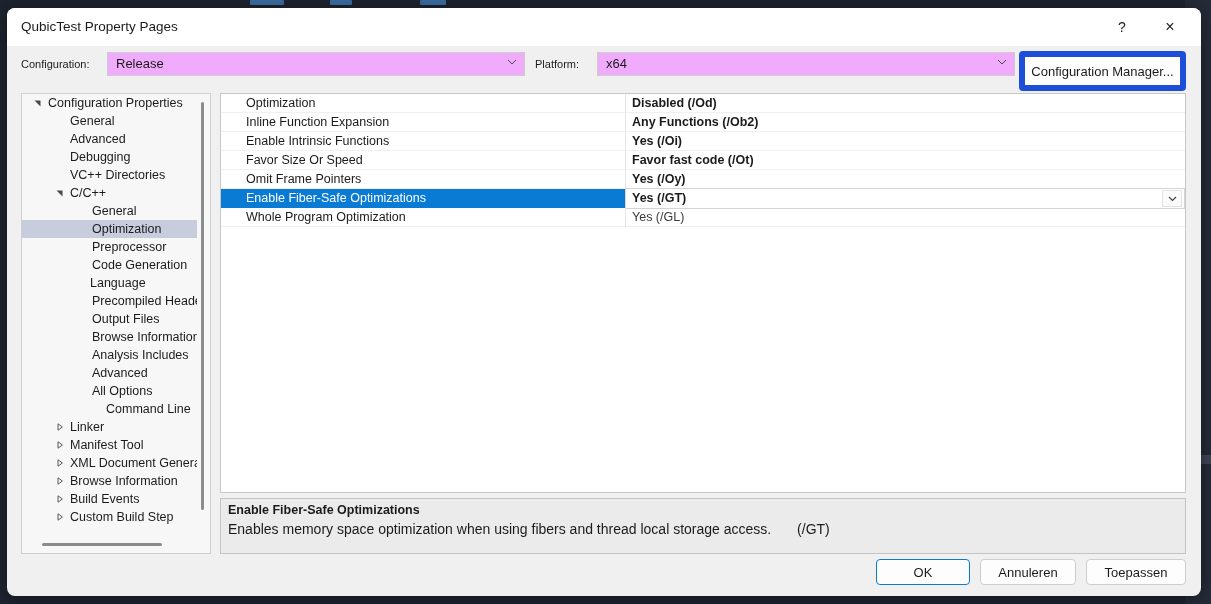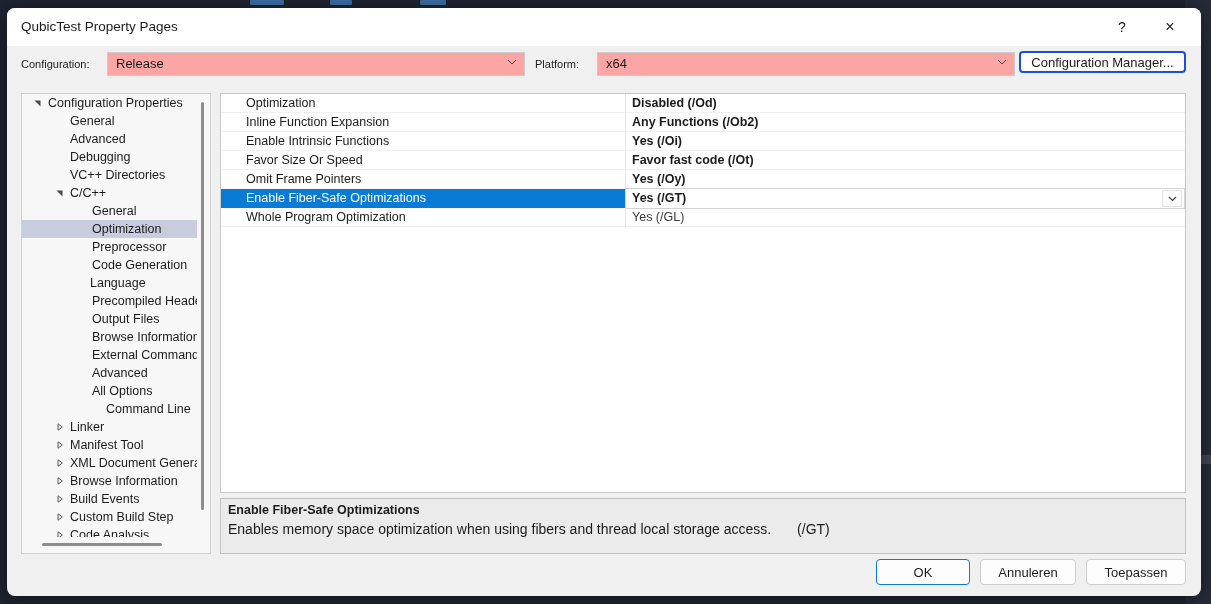--- a/index.html
+++ b/index.html
@@ -96,21 +96,21 @@
   .cfg-label {
     position: absolute;
     top: 12px;
     font-size: 11px;
     color: #1b1b1b;
   }
   .combo {
     position: absolute;
     top: 6px;
     height: 24px;
-    background: #fca5a5;
+    background: #f0abfc;
     border: 1px solid #cccccc;
     box-sizing: border-box;
   }
   .combo .val {
     position: absolute;
     left: 8px;
     top: 3px;
     font-size: 13px;
     color: #1b1b1b;
   }
@@ -123,23 +123,23 @@
   }
   .chev svg { display: block; }
   #cfg-combo { left: 100px; width: 418px; }
   #plat-label { left: 528px; }
   #plat-combo { left: 590px; width: 418px; }
   #cfgmgr-btn {
     position: absolute;
     left: 1012px;
     top: 5px;
     width: 167px;
-    height: 22px;
+    height: 40px;
     background: #fdfdfd;
-    border: 2px solid #1d4ed8;
+    border: 6px solid #1d4ed8;
     border-radius: 4px;
     font-size: 13px;
     color: #1b1b1b;
     display: flex;
     align-items: center;
     justify-content: center;
     box-sizing: border-box;
     cursor: default;
   }
 
@@ -447,21 +447,21 @@
         <div class="tree-item">
           <span class="tlabel" style="left: 70px;">Precompiled Headers</span>
         </div>
         <div class="tree-item">
           <span class="tlabel" style="left: 70px;">Output Files</span>
         </div>
         <div class="tree-item">
           <span class="tlabel" style="left: 70px;">Browse Information</span>
         </div>
         <div class="tree-item">
-          <span class="tlabel" style="left: 70px;">External Command</span>
+          <span class="tlabel" style="left: 70px;">Analysis Includes</span>
         </div>
         <div class="tree-item">
           <span class="tlabel" style="left: 70px;">Advanced</span>
         </div>
         <div class="tree-item">
           <span class="tlabel" style="left: 70px;">All Options</span>
         </div>
         <div class="tree-item">
           <span class="tlabel" style="left: 84px;">Command Line</span>
         </div>
@@ -505,28 +505,20 @@
           </span>
           <span class="tlabel" style="left: 48px;">Build Events</span>
         </div>
         <div class="tree-item">
           <span class="arrow" style="left: 32px;">
             <svg width="8" height="8" viewBox="0 0 8 8">
               <path d="M2 0.8 L6.4 4 L2 7.2 Z" fill="none" stroke="#5a5a5a" stroke-width="1"></path>
             </svg>
           </span>
           <span class="tlabel" style="left: 48px;">Custom Build Step</span>
-        </div>
-        <div class="tree-item">
-          <span class="arrow" style="left: 32px;">
-            <svg width="8" height="8" viewBox="0 0 8 8">
-              <path d="M2 0.8 L6.4 4 L2 7.2 Z" fill="none" stroke="#5a5a5a" stroke-width="1"></path>
-            </svg>
-          </span>
-          <span class="tlabel" style="left: 48px;">Code Analysis</span>
         </div>
       </div>
     <div id="tree-vscroll">
       <div id="tree-vthumb"></div>
     </div>
     <div id="tree-hscroll">
       <div id="tree-hthumb"></div>
     </div>
   </div>
 

